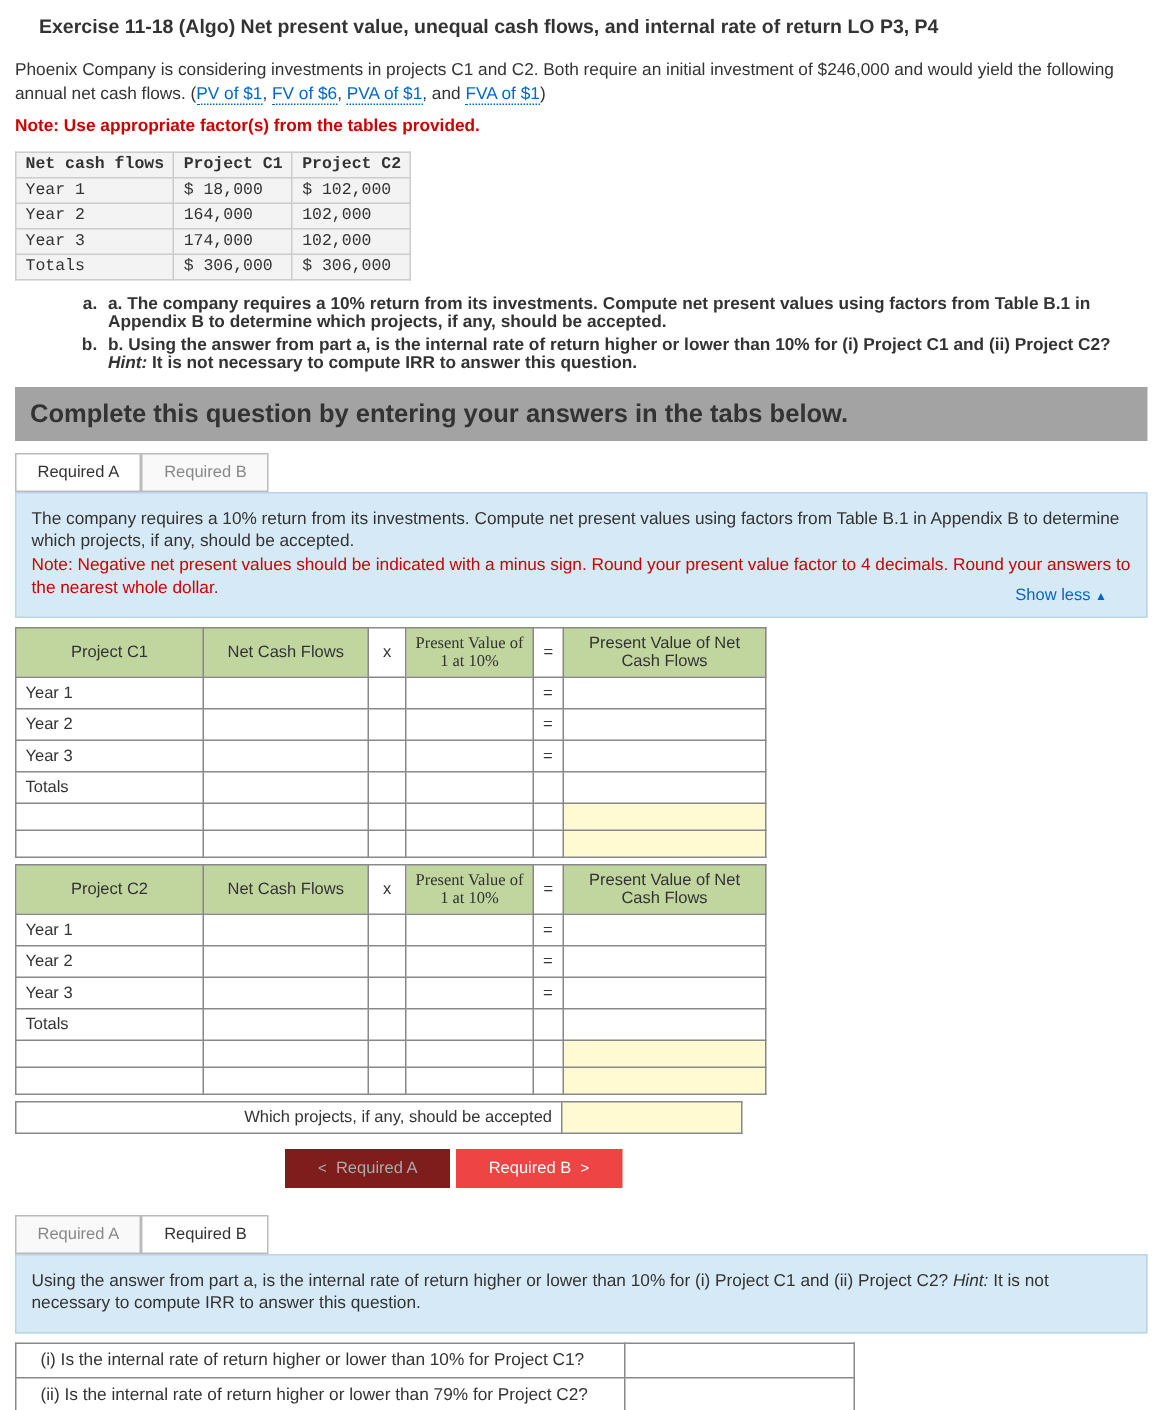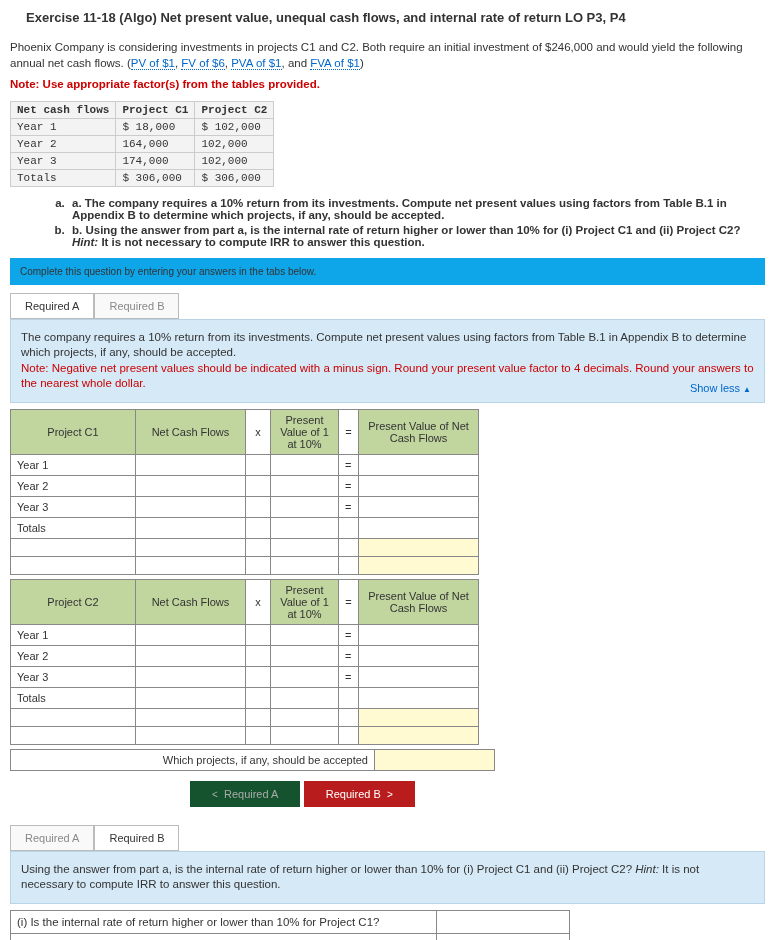--- a/index.html
+++ b/index.html
@@ -37,24 +37,24 @@
     text-align: left;
     white-space: pre;
   }
   table.mono th, table.mono td.label { text-align: left; }
 
   .q-list { margin:10px 0 10px 18px; font-size:11.5px; }
   .q-list li { margin-bottom:3px; padding-left:4px;font-weight:bold;}
   .italic { font-style: italic; }
 
   .yellowbar {
-    background:#0ea5e9;
+    background:#a3a3a3;
     padding:8px 10px;
-    font-weight:normal;
-    font-size:10px;
+    font-weight:bold;
+    font-size:17px;
     margin:8px 0;
   }
 
   .tabstrip { display:flex; margin-top:6px; }
   .tab {
     border:1px solid #bbb;
     background:#fff;
     padding:6px 14px;
     font-size:11px;
     cursor:pointer;
@@ -64,51 +64,51 @@
   .bluebox {
     background:#d6e9f6;
     border:1px solid #b9d4e6;
     padding:10px;
     font-size:11.5px;
     line-height:1.35;
     position:relative;
     margin-bottom:6px;
   }
   .bluebox .note { color:#c00; }
-  .showless { position:absolute; right:13px; bottom:6px; color:#0066cc; font-size:11px; cursor:pointer; }
+  .showless { position:absolute; right:26px; bottom:6px; color:#0066cc; font-size:11px; cursor:pointer; }
   .showless .tri { font-size:8px; }
 
   
   table.ws { border-collapse:collapse; font-size:11px; margin-top:4px; }
   table.ws td, table.ws th { border:1px solid #888; padding:4px 6px; height:18px; box-sizing:border-box; }
   table.ws th { font-weight:normal; text-align:center; }
   table.ws th.bh { background:#c1d59f; }
   .yellcell { background:#fffad1; }
   .c-proj { width:125px; text-align:left; padding-left:30px;}
   .c-ncf  { width:110px; }
   .c-x    { width:25px; text-align:center; }
-  .c-pv   { width:68px; }
+  .c-pv   { width:85px;font-family:Liberation Serif, serif; }
   .c-eq   { width:20px; text-align:center; }
-  .c-pvn  { width:120px; }
+  .c-pvn  { width:135px; }
 
   .navbtns { margin:10px 0 18px 180px; }
   .navbtn {
     display:inline-block;
     padding:7px 22px;
     font-size:11px;
     color:#fff;
-    background:#b91c1c;
+    background:#ef4444;
     cursor:pointer;
   }
-  .navbtn.disabled { background:#14532d; color:#aaa; cursor:default; }
+  .navbtn.disabled { background:#7f1d1d; color:#aaa; cursor:default; }
   .navbtn .chev { font-size:10px; }
 
   
   table.qb { border-collapse:collapse; font-size:11.5px; width:560px; margin-top:2px;}
-  table.qb td { border:1px solid #888; padding:5px 6px; }
+  table.qb td { border:1px solid #888; padding:5px 16px; }
   table.qb td.ans { width:120px; background:#fff; }
 </style>
 </head>
 <body>
 
 <h2>Exercise 11-18 (Algo) Net present value, unequal cash flows, and internal rate of return LO P3, P4</h2>
 
 <p>
   <span>Phoenix Company is considering investments in projects C1 and C2. Both require an initial investment of $246,000 and would yield the following annual net cash flows. (</span><a class="dotted">PV of $1</a><span>, </span><a class="dotted">FV of $6</a><span>, </span><a class="dotted">PVA of $1</a><span>, and </span><a class="dotted">FVA of $1</a><span>)</span>
 </p>

